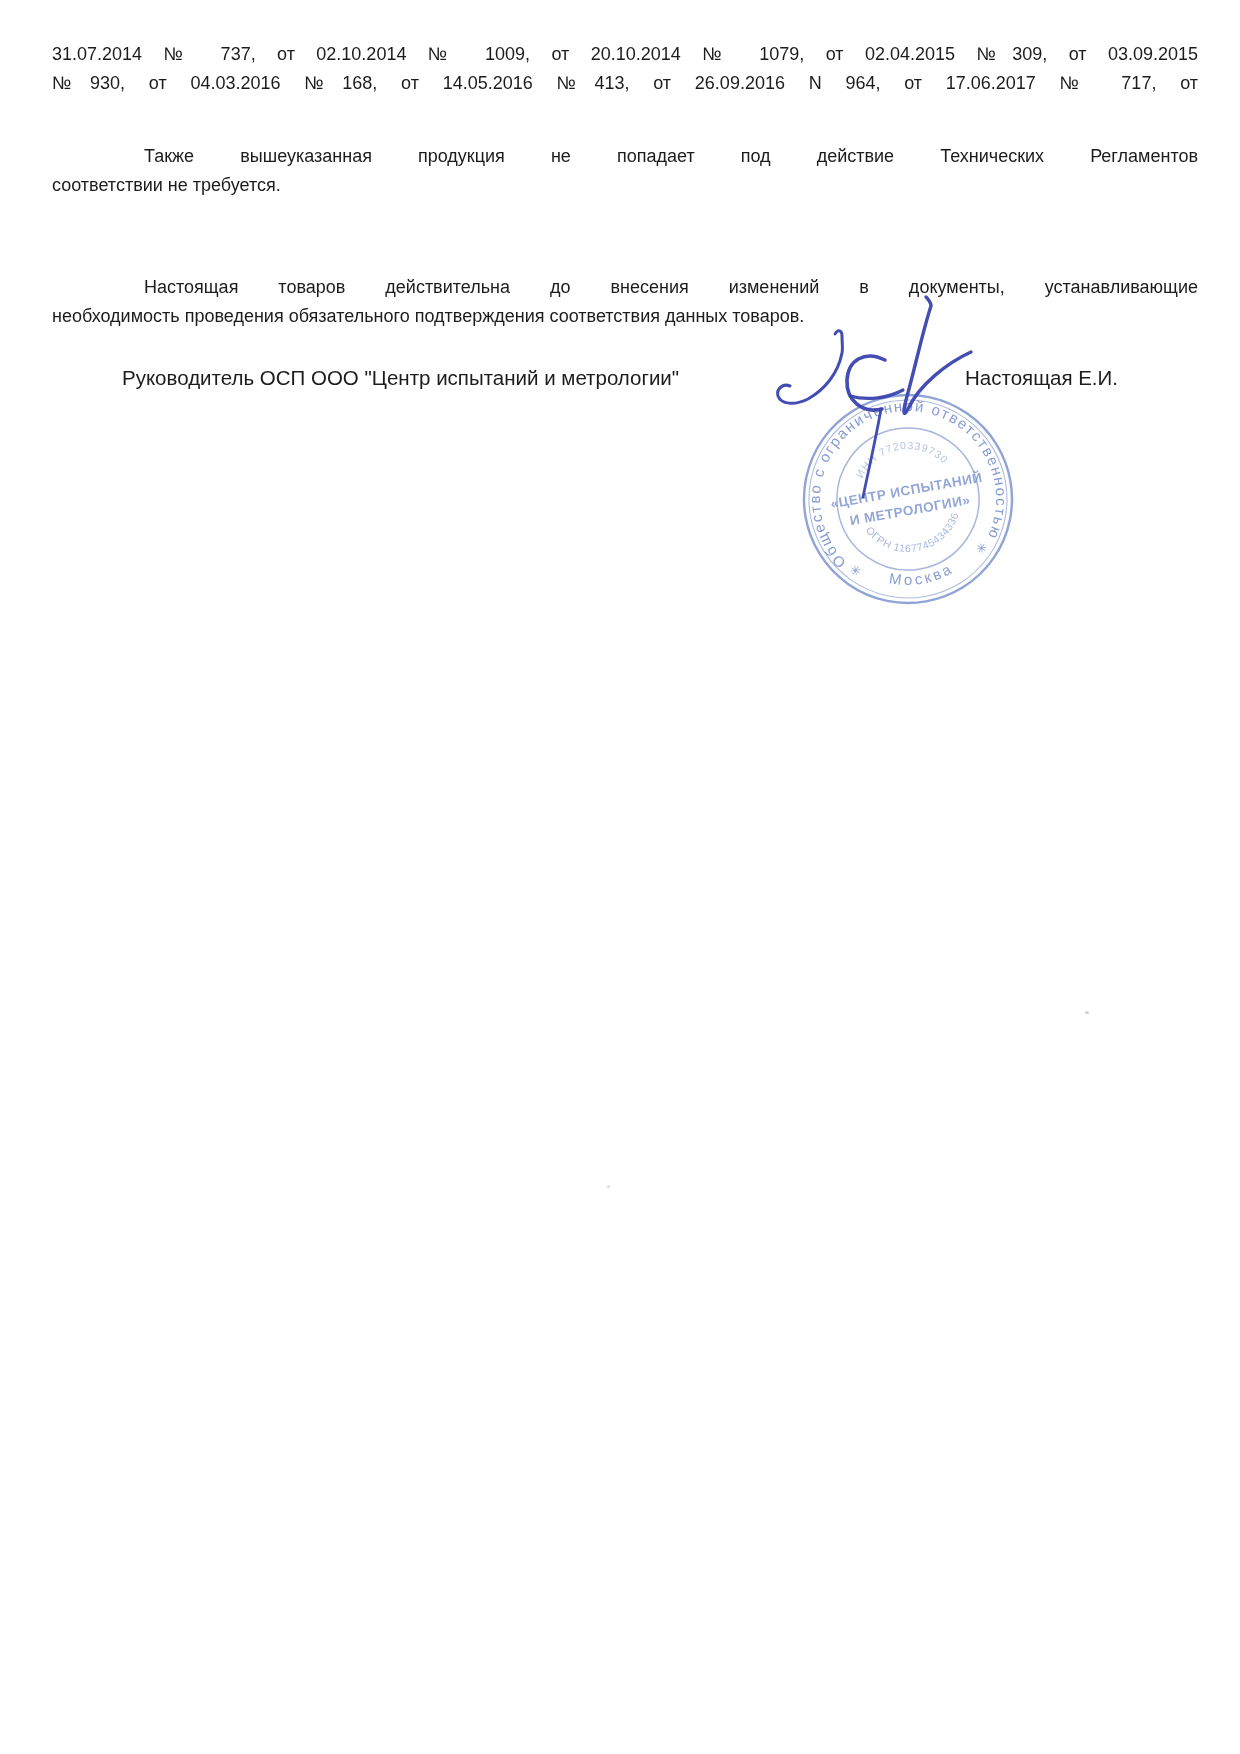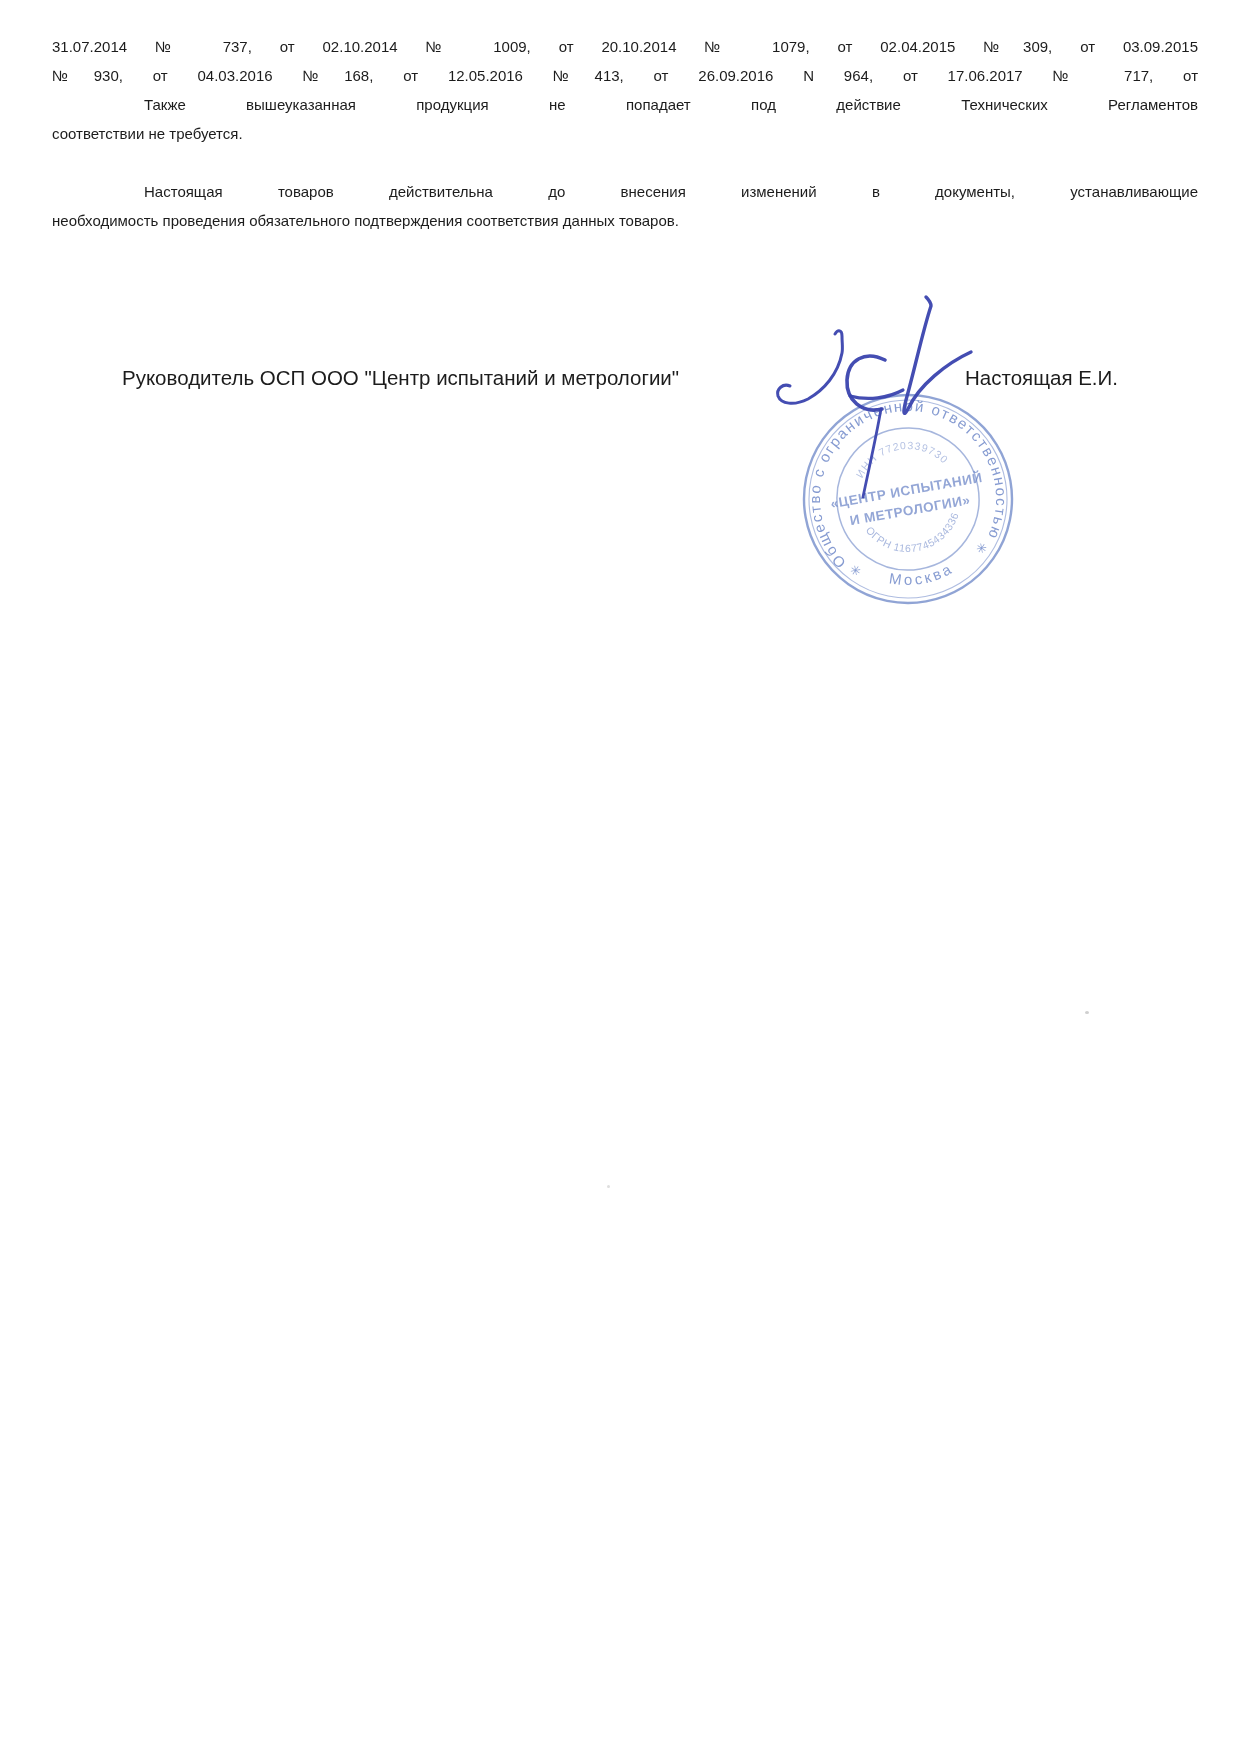--- a/index.html
+++ b/index.html
@@ -13,35 +13,36 @@
     width:1240px;
     height:1754px;
     background:#ffffff;
     overflow:hidden;
     font-family:"Liberation Sans", sans-serif;
     color:var(--text-ink);
   }
   .text-block{
     position:absolute;
     left:52px;
-    top:32px;
+    top:40px;
     width:1146px;
-    font-size:15px;
+    font-size:18px;
   }
   .line{
     line-height:29px;
     height:29px;
     overflow:hidden;
   }
   .just{
     text-align:justify;
     text-align-last:justify;
   }
   .ind{
     padding-left:92px;
+    margin-top:44px;
   }
   .gap{height:29px;}
   .sig-row{
     position:absolute;
     left:122px;
     top:366px;
     width:996px;
     display:flex;
     justify-content:space-between;
     align-items:flex-start;
@@ -91,21 +92,21 @@
   .speck-1{left:1085px;top:1011px;width:4px;height:3px;background:#cfcfcf;}
   .speck-2{left:607px;top:1185px;width:3px;height:3px;background:#dedede;}
 </style>
 </head>
 <body>
 
 <div class="page">
 
   <div class="text-block">
     <div class="line just">31.07.2014 № 737, от 02.10.2014 № 1009, от 20.10.2014 № 1079, от 02.04.2015 №309, от 03.09.2015</div>
-    <div class="line just">№930, от 04.03.2016 №168, от 12.05.2016 №413, от 26.09.2016 N 964, от 17.06.2017 № 717, от</div>
+    <div class="line just">№930, от 04.03.2016 №168, от 14.05.2016 №413, от 26.09.2016 N 964, от 17.06.2017 № 717, от</div>
     <div class="line just ind">Также вышеуказанная продукция не попадает под действие Технических Регламентов</div>
     <div class="line">соответствии не требуется.</div>
     <div class="line gap"></div>
     <div class="line just ind">Настоящая товаров действительна до внесения изменений в документы, устанавливающие</div>
     <div class="line">необходимость проведения обязательного подтверждения соответствия данных товаров.</div>
   </div>
 
   <div class="sig-row">
     <span>Руководитель ОСП ООО "Центр испытаний и метрологии"</span>
     <span>Настоящая Е.И.</span>

